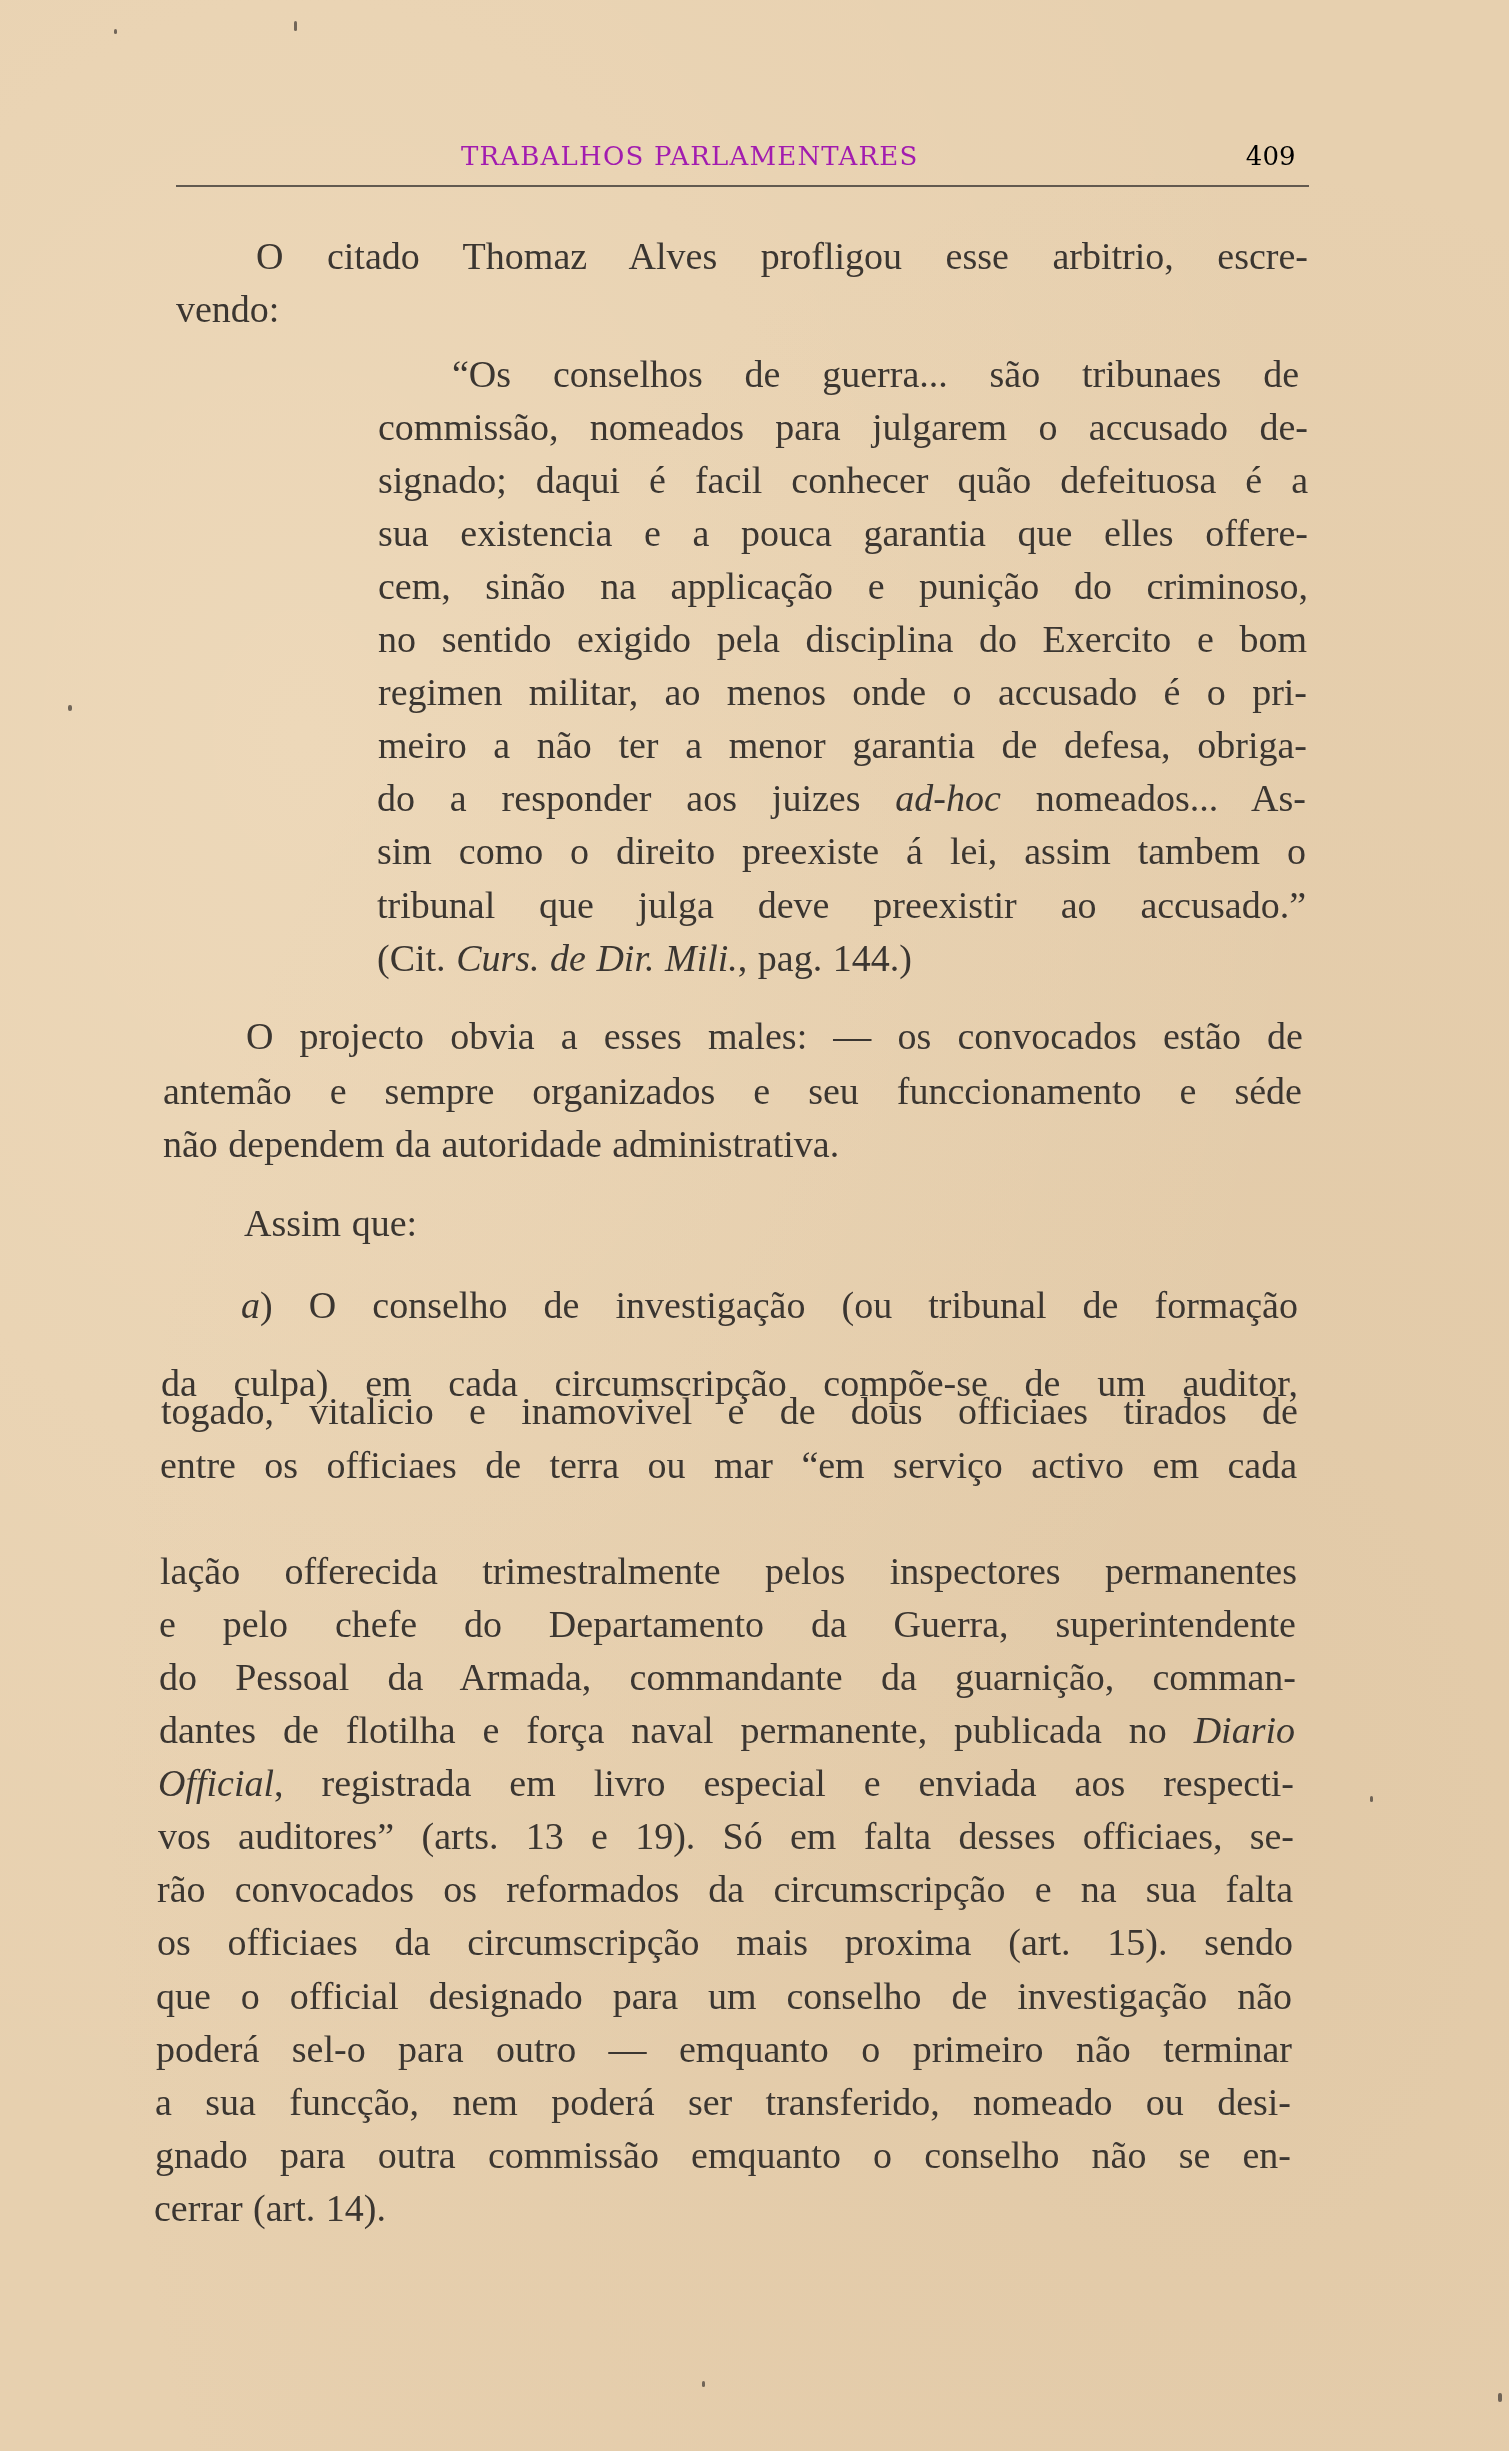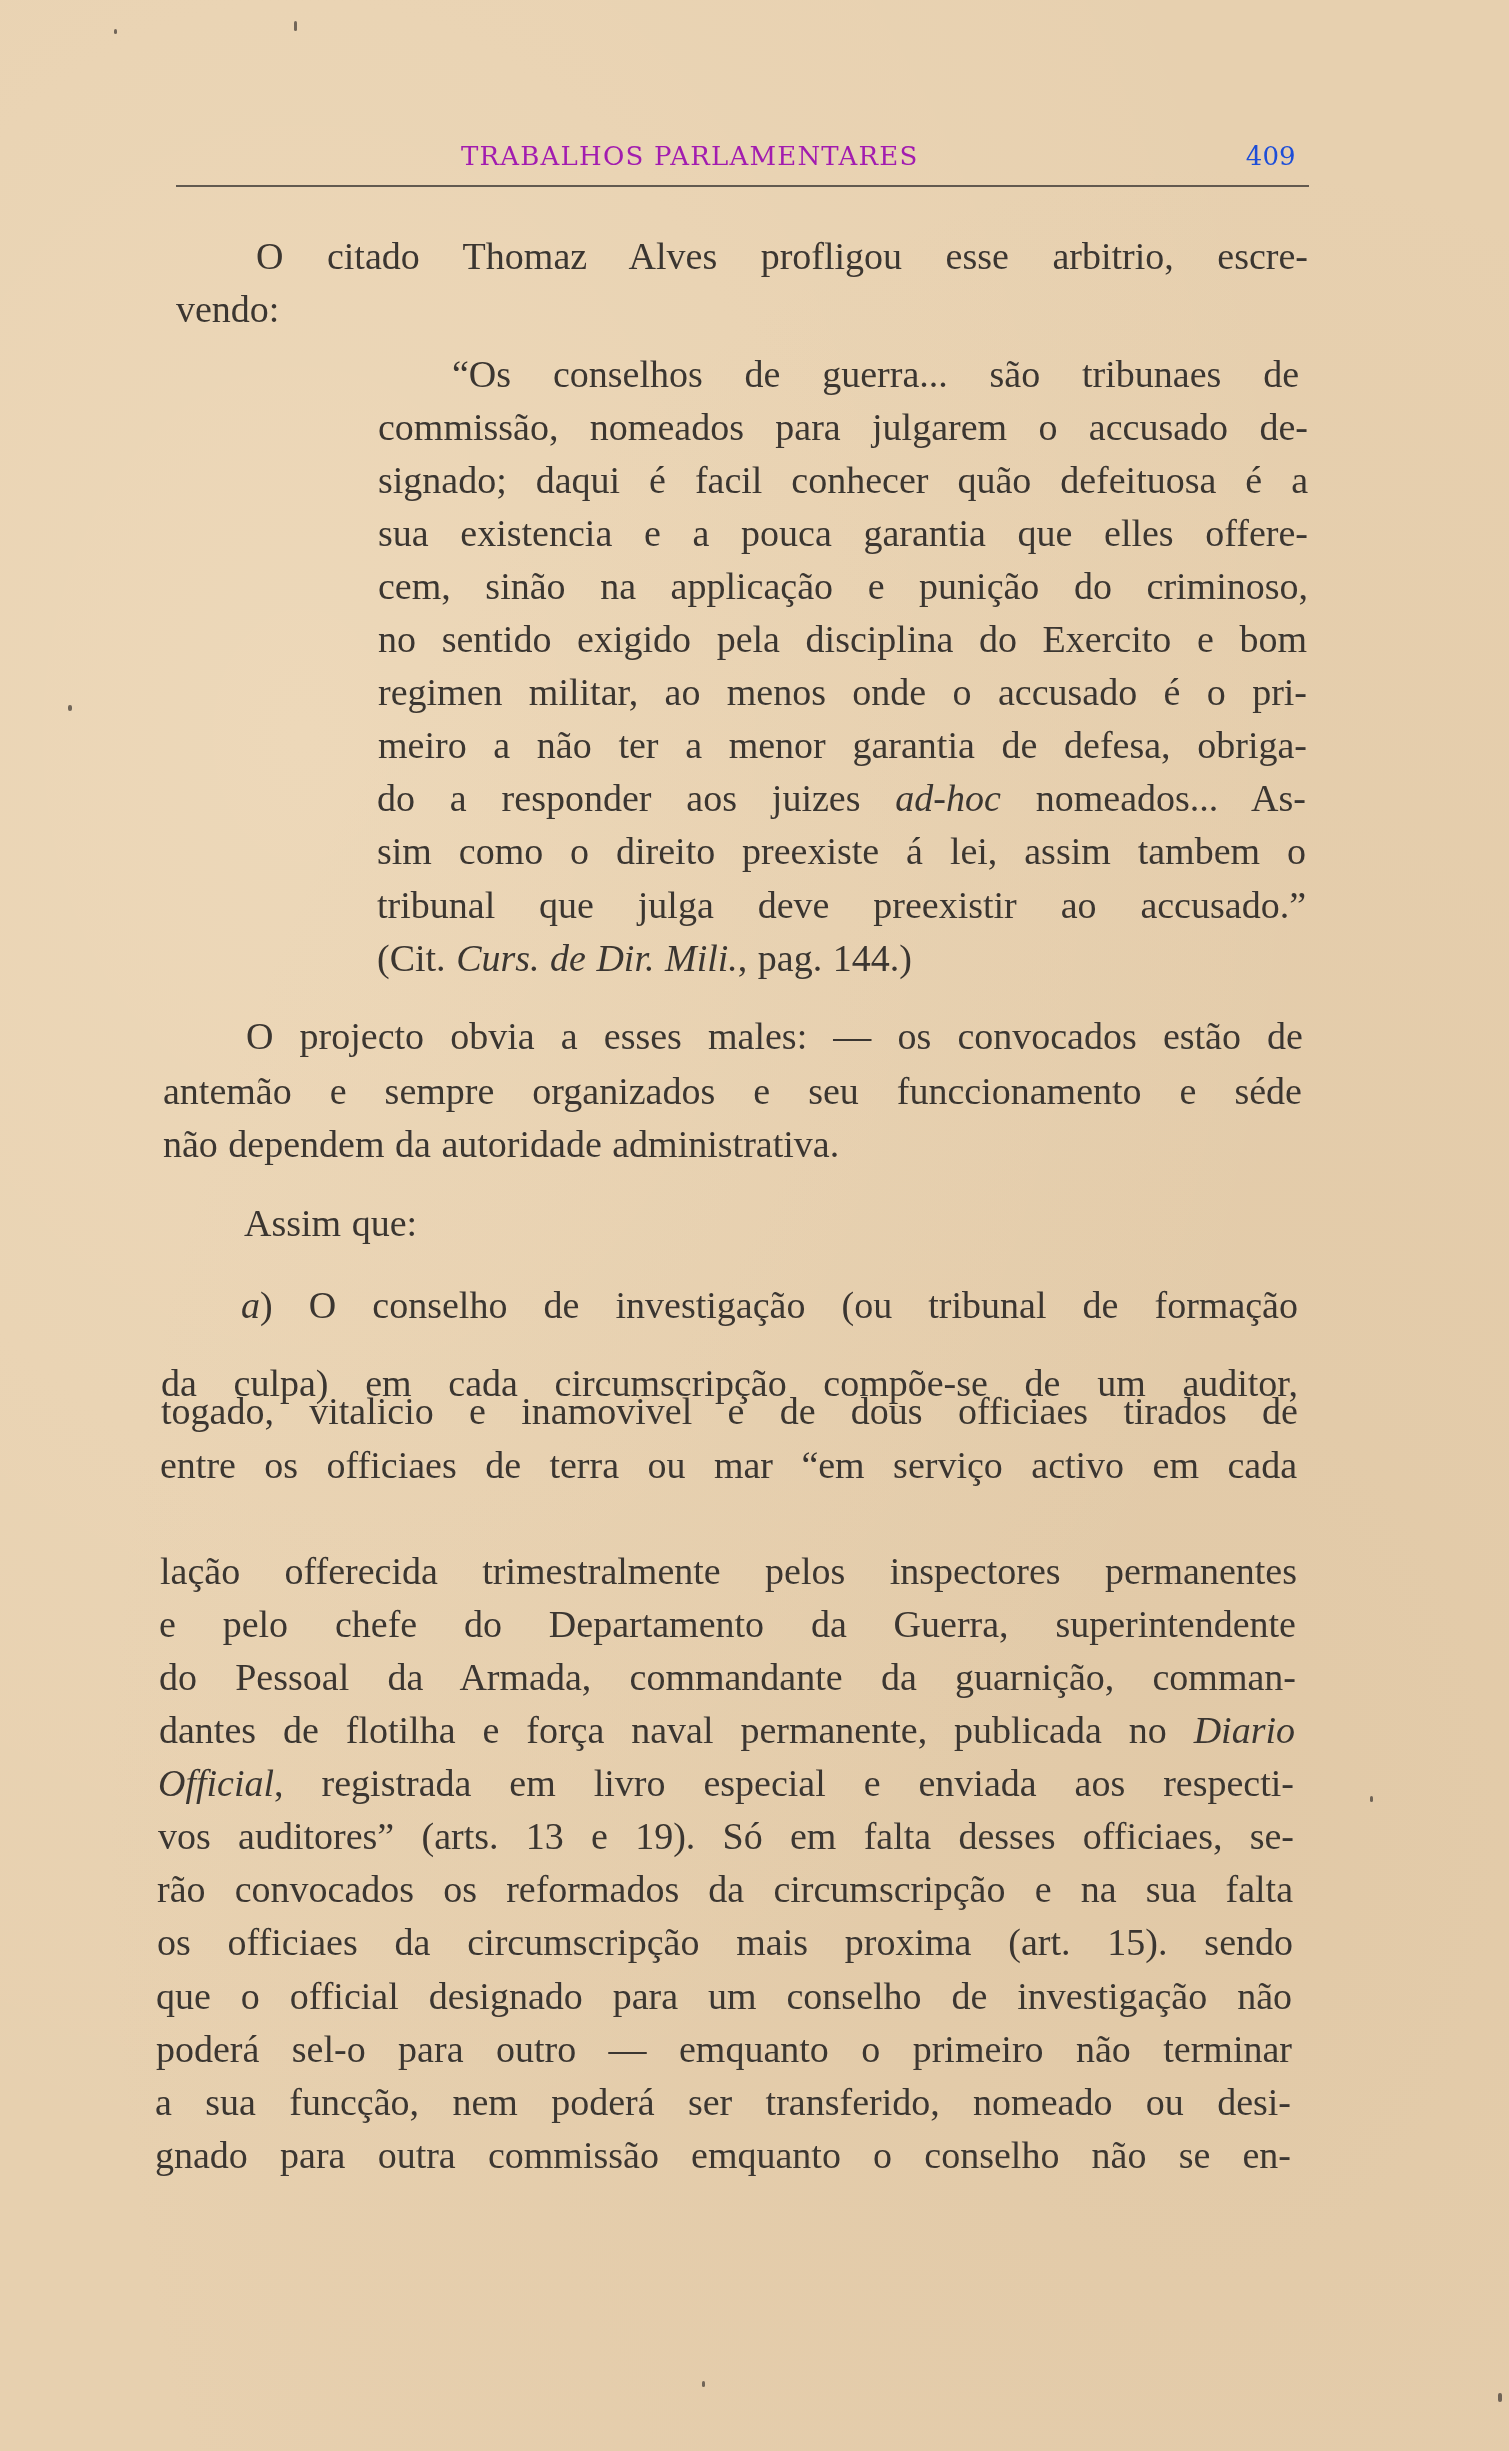--- a/index.html
+++ b/index.html
@@ -40,21 +40,21 @@
       line-height: 39px;
       color: #a21caf;
     }
     .page-number {
       position: absolute;
       right: 13.5px;
       top: 0;
       font-family: "DejaVu Serif", "Liberation Serif", serif;
       font-size: 26px;
       line-height: 39px;
-      color: #1d4ed8;
+      color: #000000;
     }
     .head-rule {
       position: absolute;
       left: 176px;
       top: 185px;
       width: 1133px;
       height: 0;
       border-top: 2.9px solid #4a443e;
       opacity: 0.85;
     }
@@ -125,20 +125,21 @@
   <div class="line" style="left:159px; width:1137px; top:1653px;">do Pessoal da Armada, commandante da guarnição, comman-</div>
   <div class="line" style="left:159px; width:1136px; top:1706px;"><span>dantes de flotilha e força naval permanente, publicada no </span><i>Diario</i></div>
   <div class="line" style="left:158px; width:1136px; top:1759px;"><i>Official</i><span>, registrada em livro especial e enviada aos respecti-</span></div>
   <div class="line" style="left:158px; width:1136px; top:1812px;">vos auditores” (arts. 13 e 19). Só em falta desses officiaes, se-</div>
   <div class="line" style="left:157px; width:1136px; top:1865px;">rão convocados os reformados da circumscripção e na sua falta</div>
   <div class="line" style="left:157px; width:1136px; top:1918px;">os officiaes da circumscripção mais proxima (art. 15). sendo</div>
   <div class="line" style="left:156px; width:1136px; top:1972px;">que o official designado para um conselho de investigação não</div>
   <div class="line" style="left:156px; width:1136px; top:2025px;">poderá sel-o para outro — emquanto o primeiro não terminar</div>
   <div class="line" style="left:155px; width:1136px; top:2078px;">a sua funcção, nem poderá ser transferido, nomeado ou desi-</div>
   <div class="line" style="left:155px; width:1136px; top:2131px;">gnado para outra commissão emquanto o conselho não se en-</div>
+  <div class="line last" style="left:154px; width:1136px; top:2184px;">cerrar (art. 14).</div>
 
   <div class="speck" style="left:114px; top:29px; width:2.9px; height:4.8px;"></div>
   <div class="speck" style="left:294px; top:21px; width:2.9px; height:9.7px;"></div>
   <div class="speck" style="left:68px; top:705px; width:3.9px; height:5.8px;"></div>
   <div class="speck" style="left:1370px; top:1796px; width:2.9px; height:5.8px;"></div>
   <div class="speck" style="left:702px; top:2381px; width:2.9px; height:5.8px;"></div>
   <div class="speck" style="left:1498px; top:2393px; width:3.9px; height:8.7px;"></div>
 </div>
 
 

